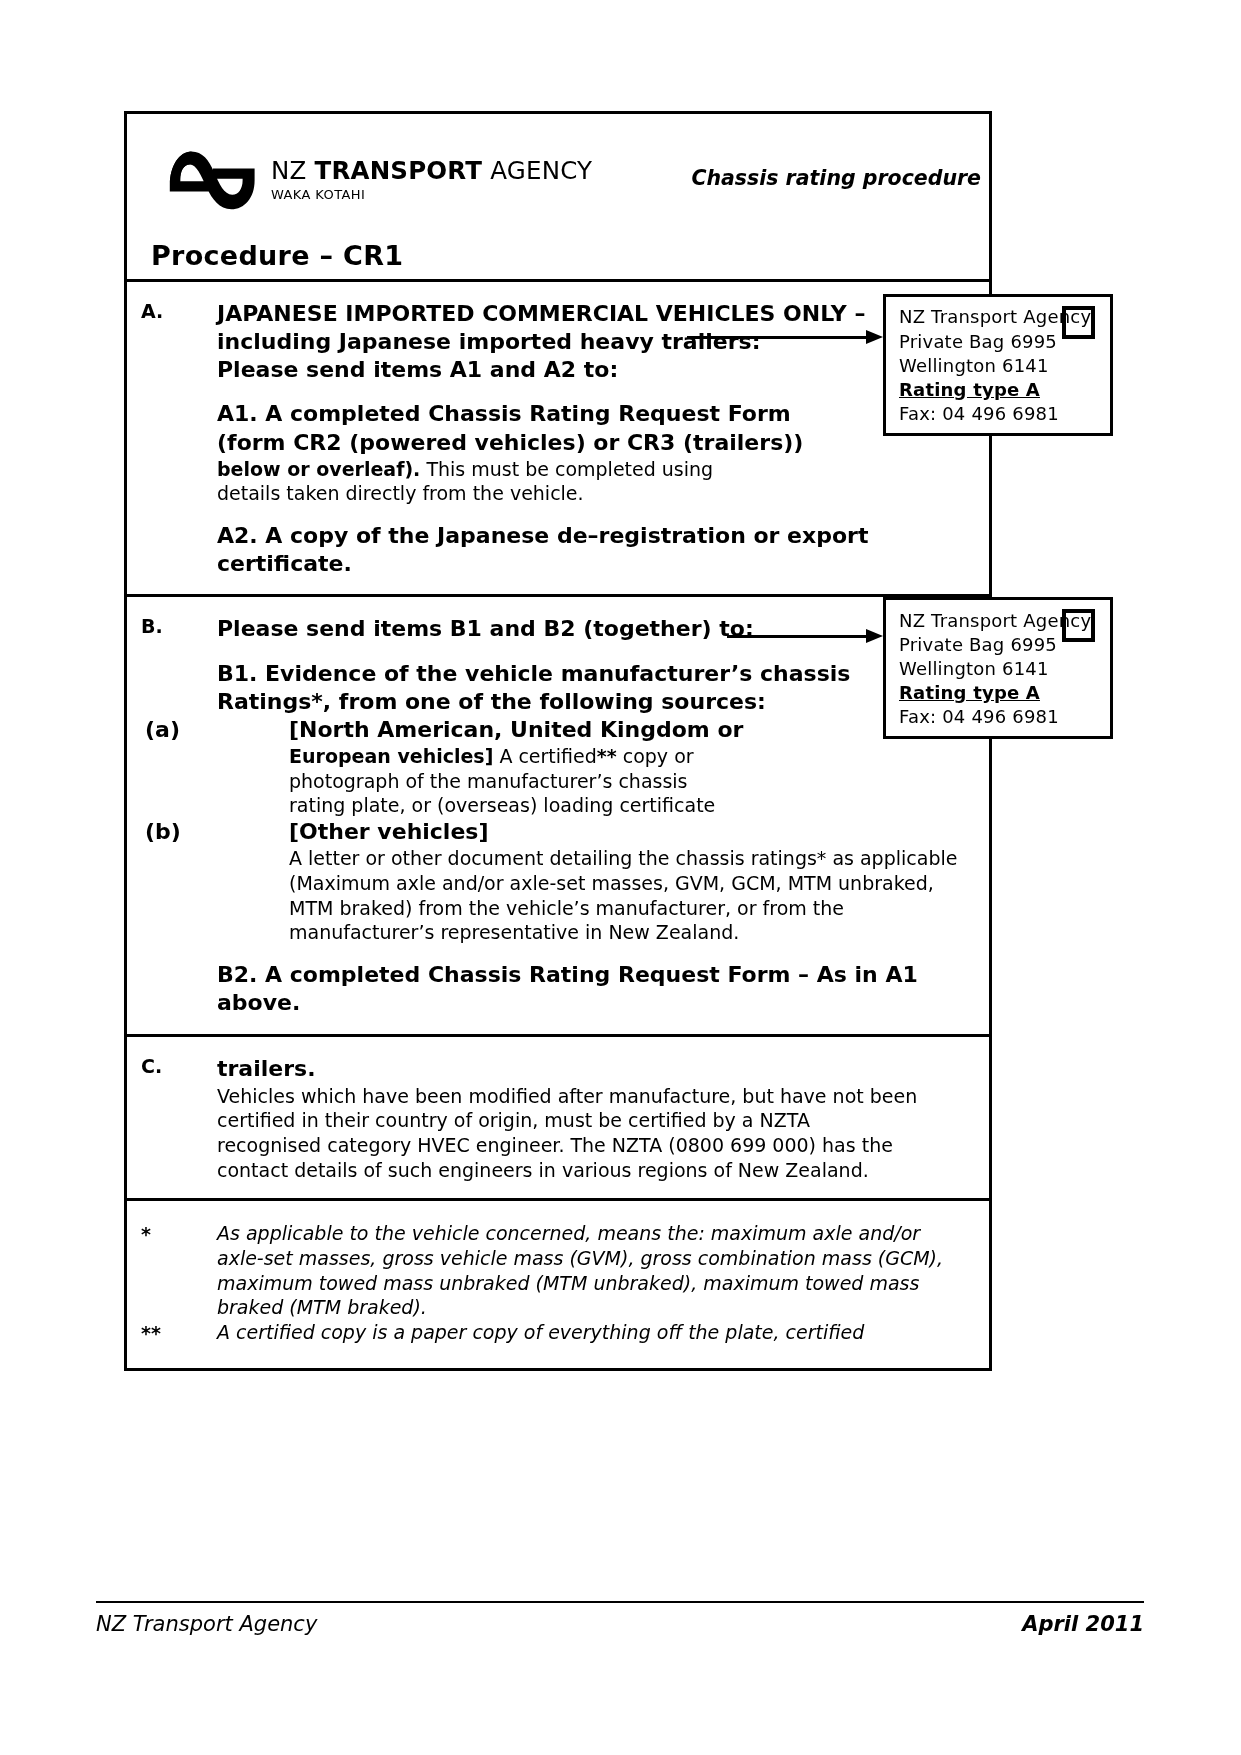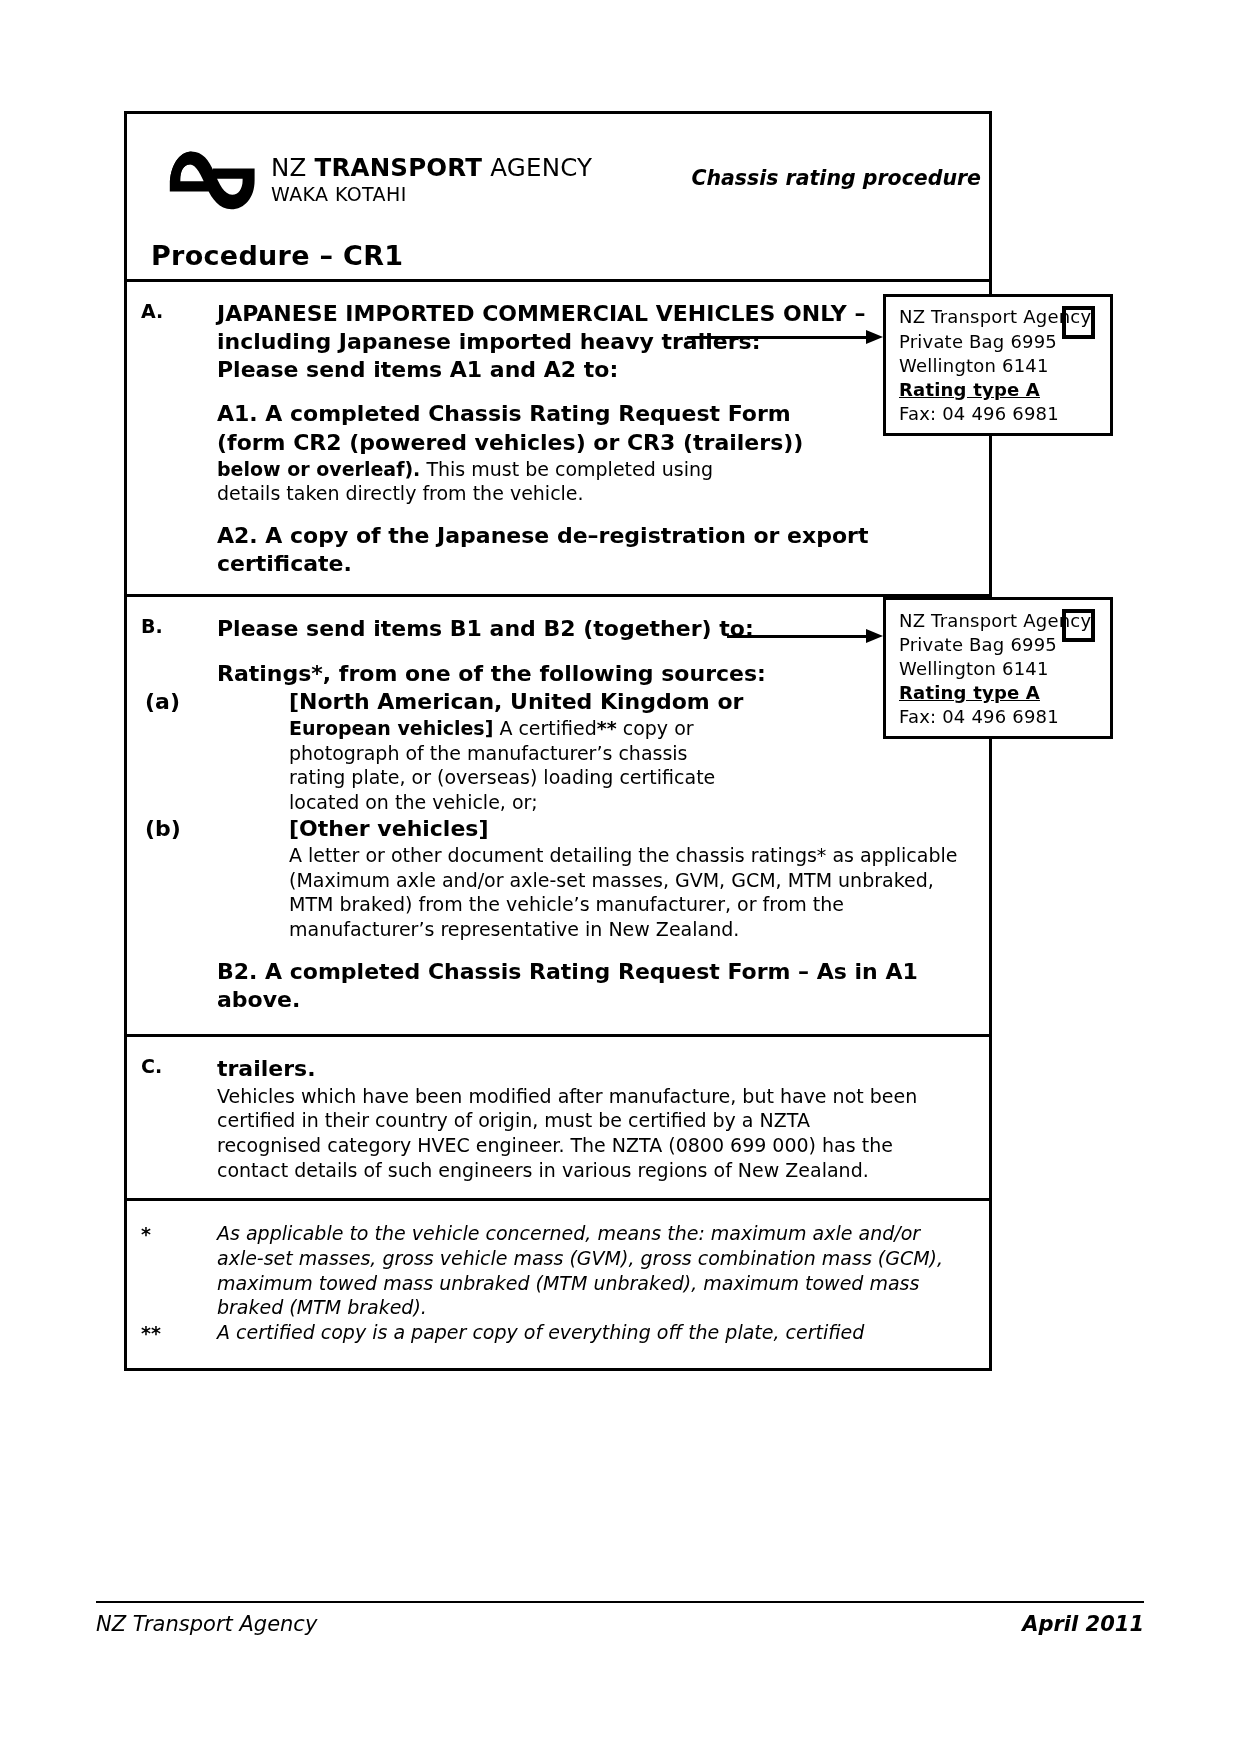--- a/index.html
+++ b/index.html
@@ -57,21 +57,21 @@
     line-height: 1.0;
     padding-top: 4px;
   }
   .logo-line1 {
     font-size: 24.5px;
     letter-spacing: 0.2px;
     white-space: nowrap;
   }
   .logo-line1 .b { font-weight: 700; }
   .logo-line2 {
-    font-size: 19px;
+    font-size: 13px;
     letter-spacing: 0.4px;
     margin-top: 5px;
     white-space: nowrap;
   }
   .header-title {
     position: absolute;
     right: 8px;
     top: 52px;
     font-weight: 700;
     font-style: italic;
@@ -316,27 +316,27 @@
           <div class="u">Rating type A</div>
           <div>Fax: 04 496 6981</div>
         </div>
       </div>
 
       <div class="sec-body">
         <div class="hd">Please send items B1 and B2 (together) to:</div>
 
         <div class="spacer-sm"></div>
 
+        <div class="hd">B1. Evidence of the vehicle manufacturer’s chassis</div>
         <div class="hd">Ratings*, from one of the following sources:</div>
 
         <div class="hd hang"><span class="indent-lbl">(a)</span><span>[North American, United Kingdom or</span></div>
         <div class="bd hang2"><span class="b">European vehicles]</span><span> A certified</span><span class="b">**</span><span> copy or</span></div>
         <div class="bd hang2">photograph of the manufacturer’s chassis</div>
         <div class="bd hang2">rating plate, or (overseas) loading certificate</div>
-        <div class="bd hang2">located on the vehicle, or;</div>
 
         <div class="hd hang"><span class="indent-lbl">(b)</span><span>[Other vehicles]</span></div>
         <div class="bd hang2">A letter or other document detailing the chassis ratings* as applicable</div>
         <div class="bd hang2">(Maximum axle and/or axle-set masses, GVM, GCM, MTM unbraked,</div>
         <div class="bd hang2">MTM braked) from the vehicle’s manufacturer, or from the</div>
         <div class="bd hang2">manufacturer’s representative in New Zealand.</div>
 
         <div class="spacer-sm"></div>
 
         <div class="hd">B2. A completed Chassis Rating Request Form – As in A1 above.</div>

